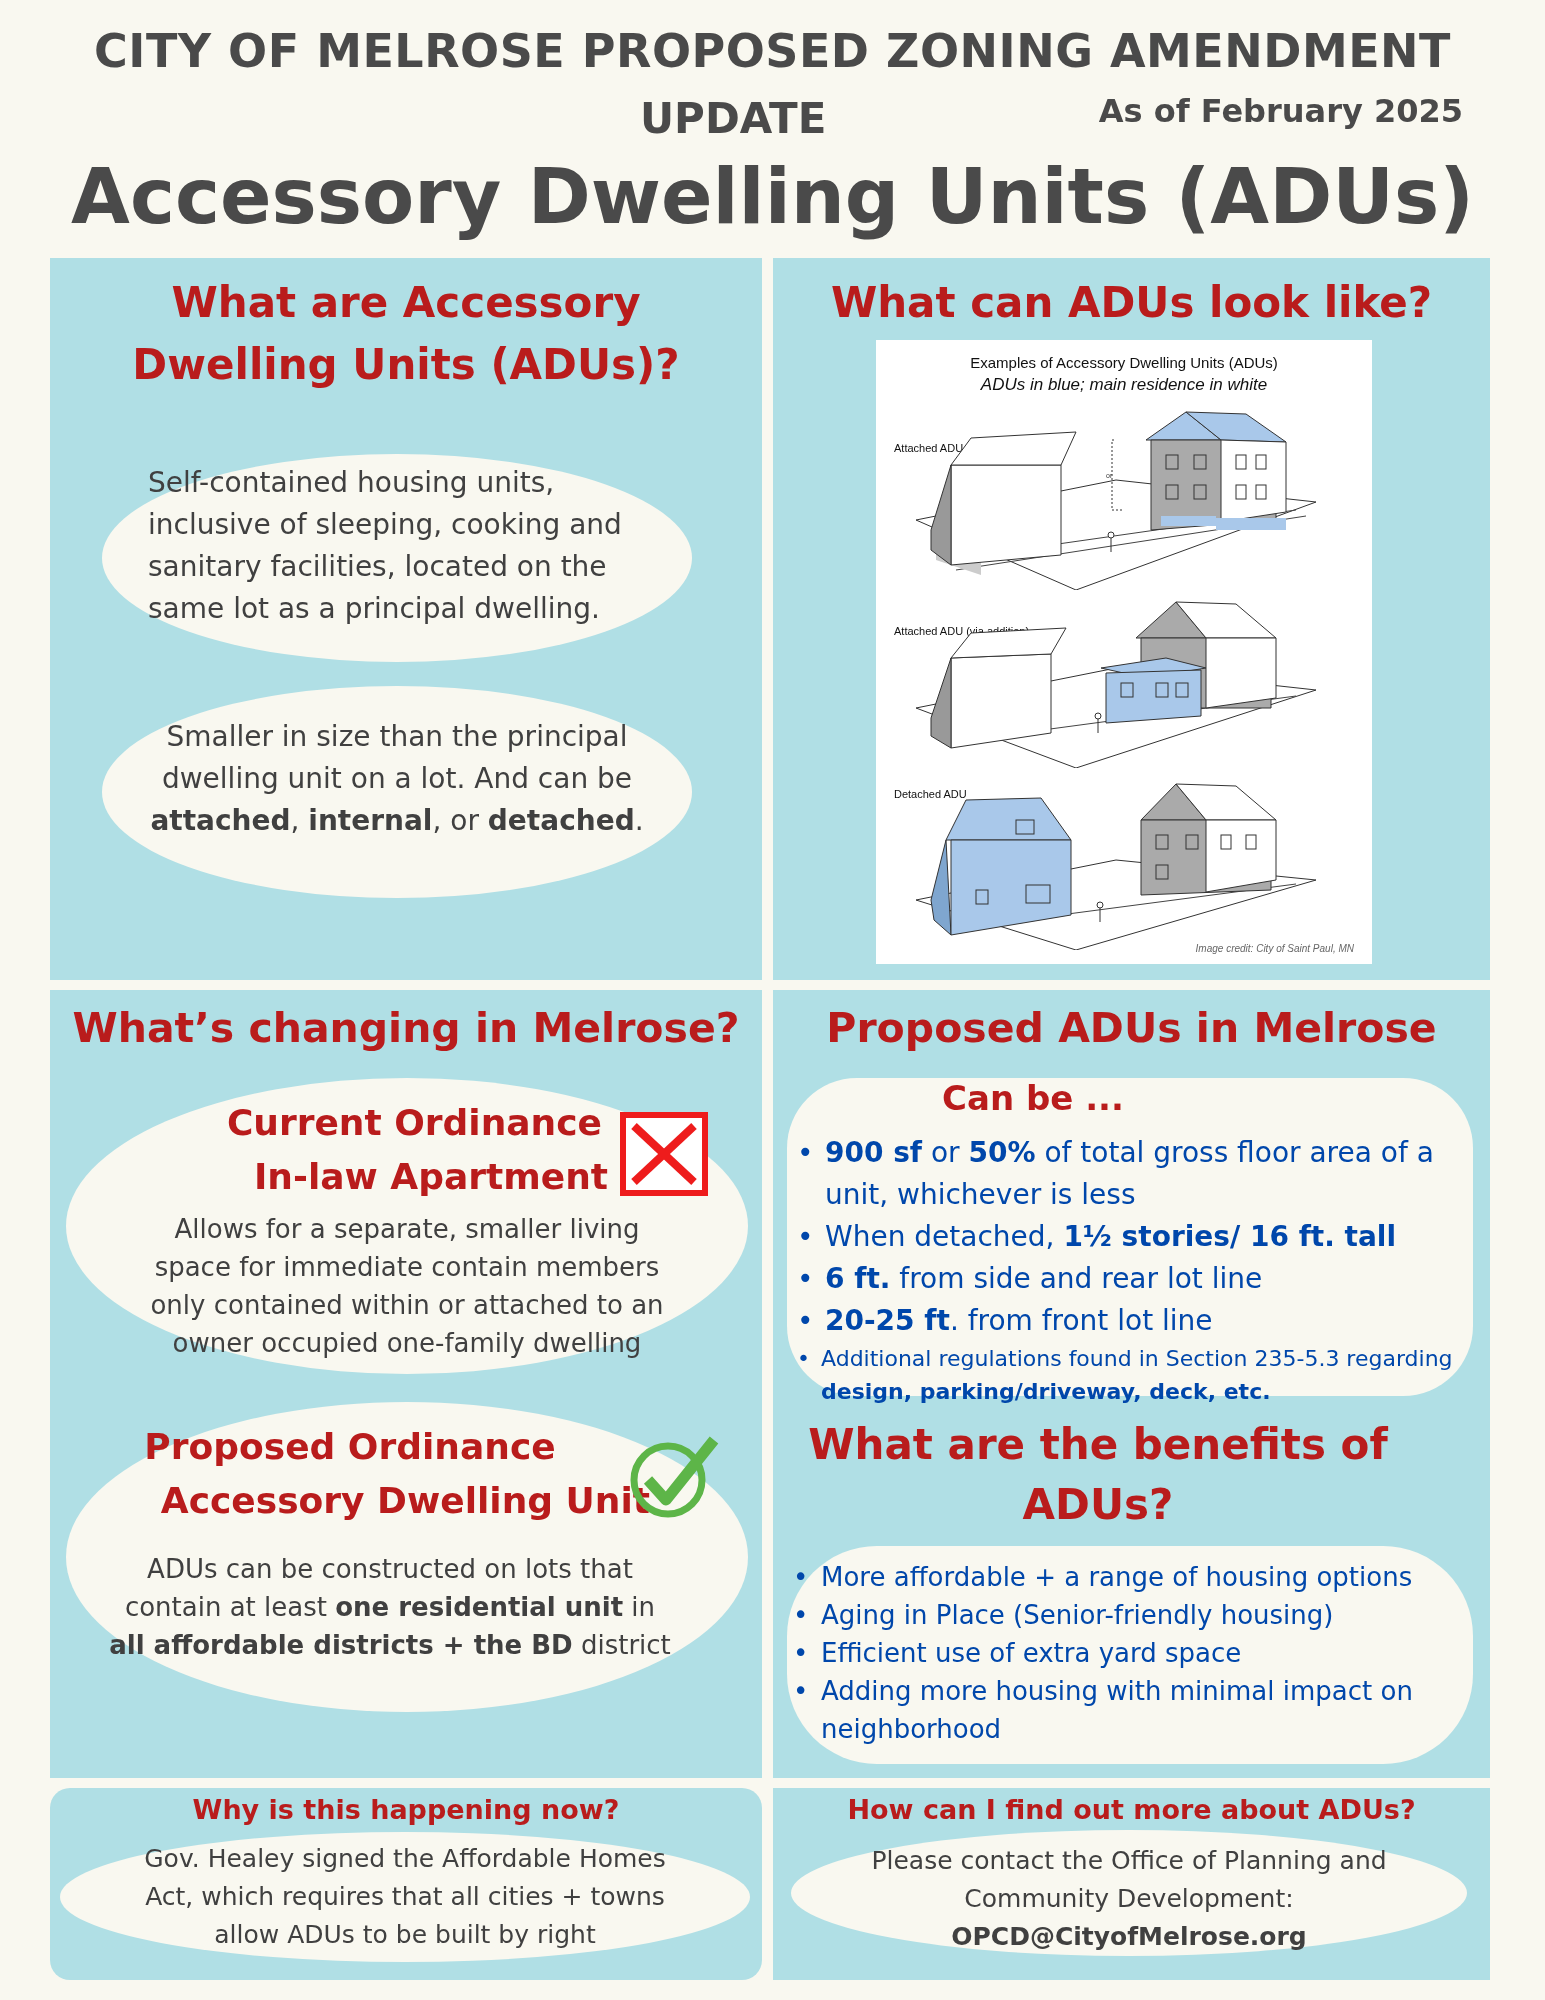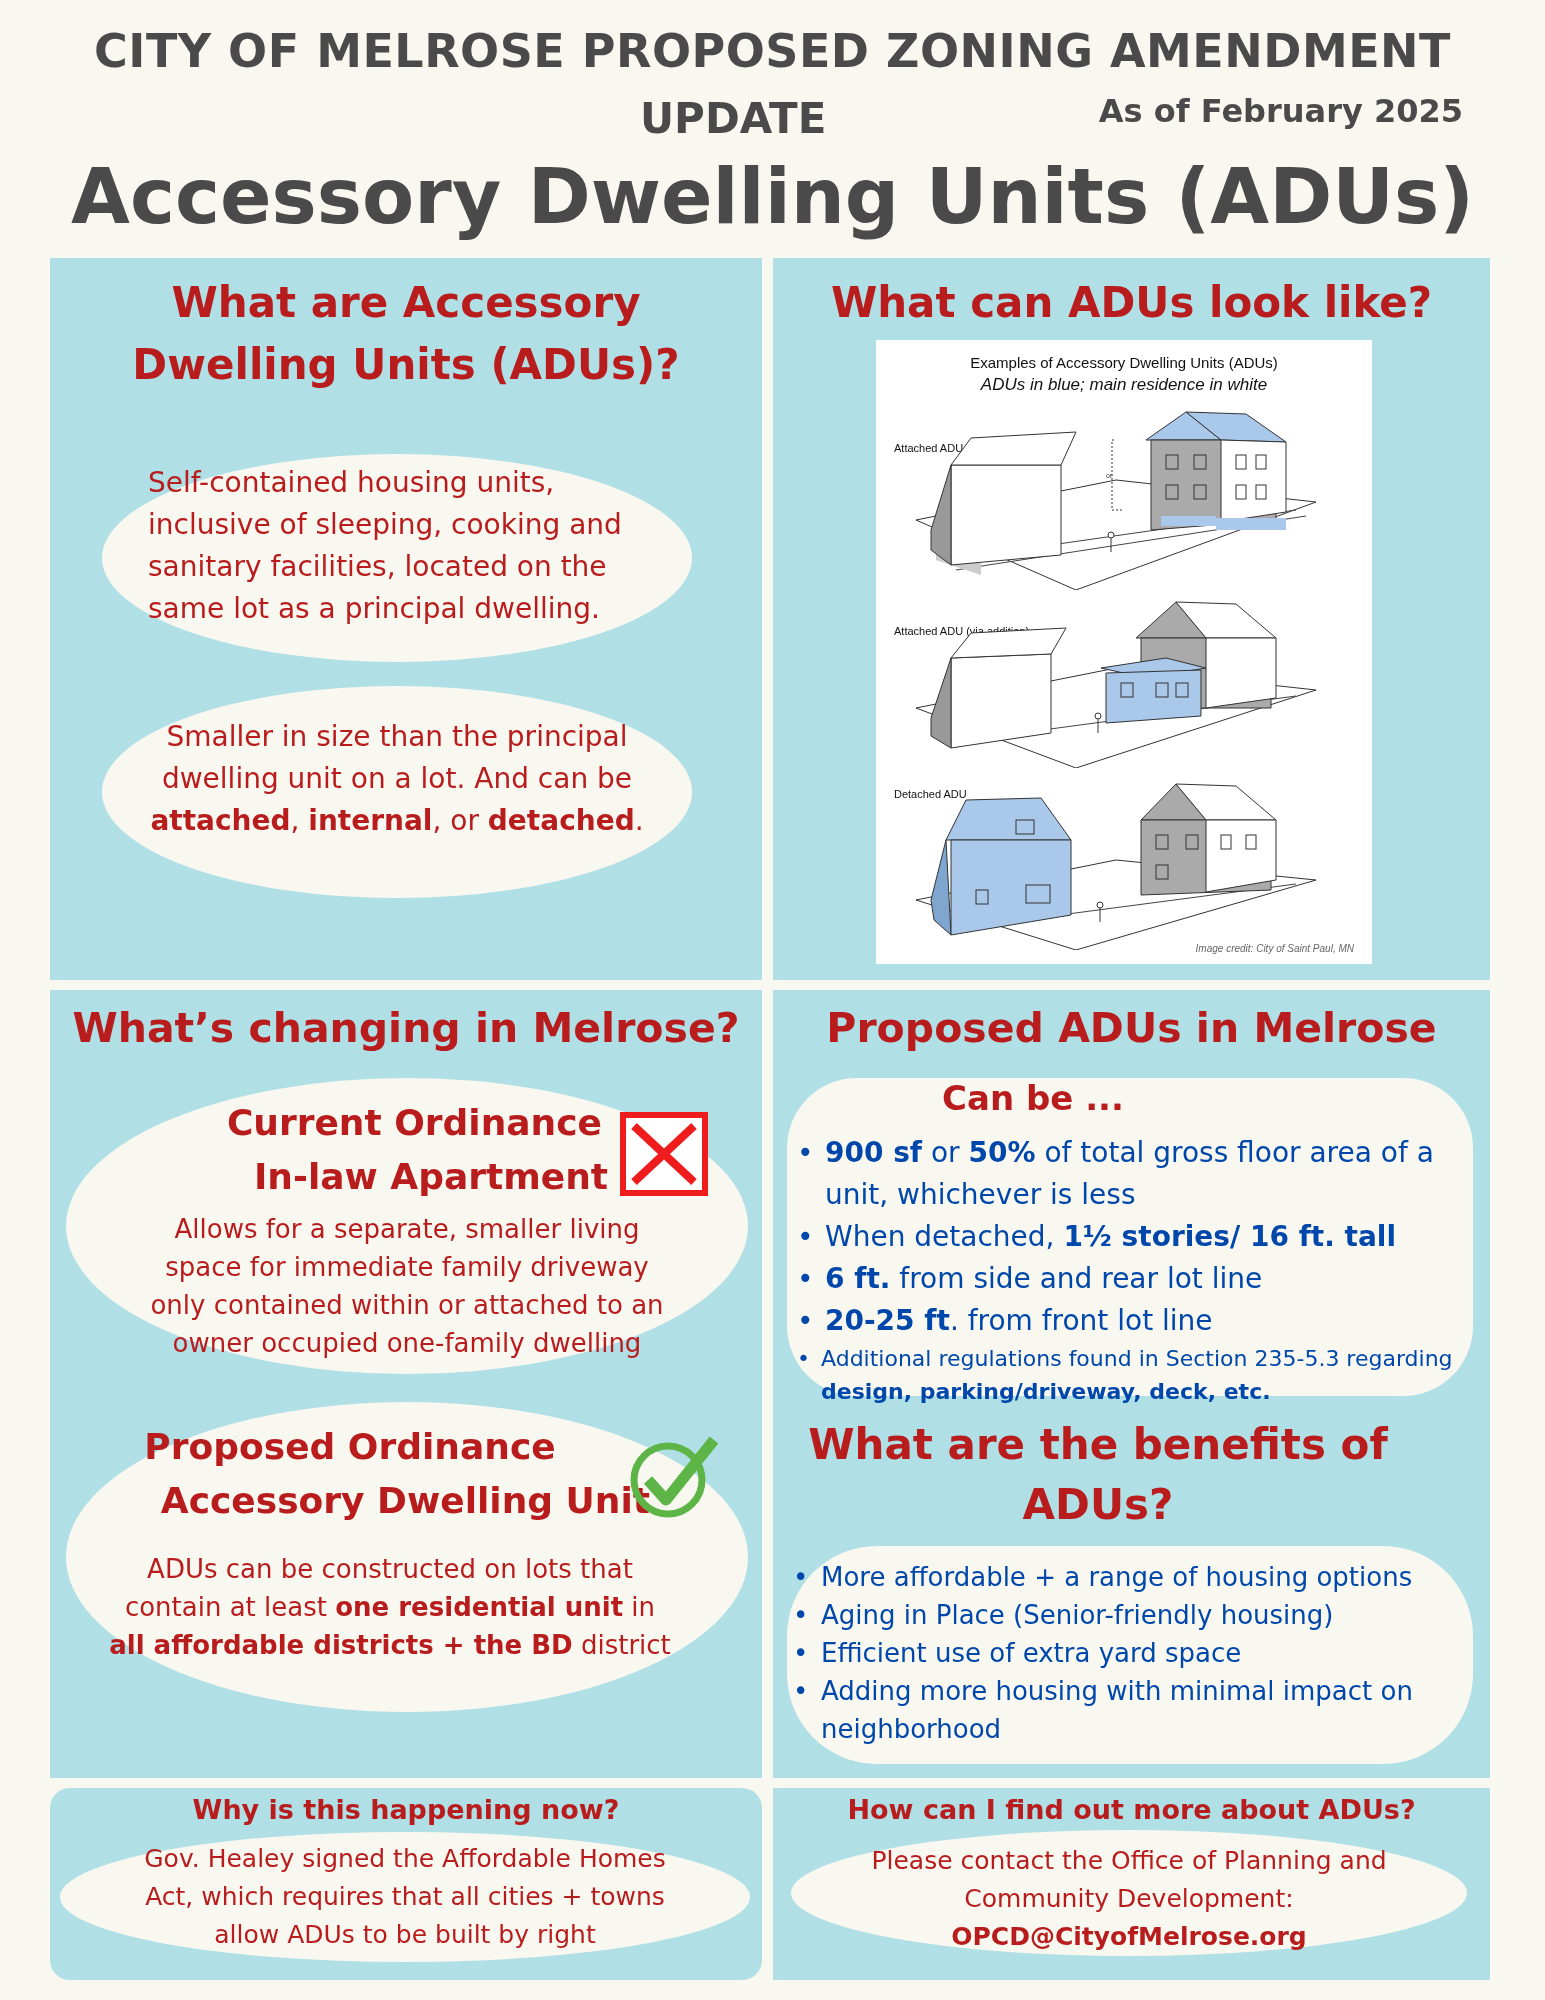--- a/index.html
+++ b/index.html
@@ -9,21 +9,21 @@
   .hdr-line1 { position: absolute; left: 0; top: 24px; width: 1545px; text-align: center;
     font-weight: bold; font-size: 46px; color: #4a4a4a; letter-spacing: 0.5px; }
   .hdr-update { position: absolute; left: 640px; top: 94px; font-weight: bold; font-size: 42px; color: #4a4a4a; }
   .hdr-date { position: absolute; right: 82px; top: 92px; font-weight: bold; font-size: 32px; color: #4a4a4a; }
   .hdr-title { position: absolute; left: 0; top: 152px; width: 1545px; text-align: center;
     font-weight: bold; font-size: 76px; color: #4a4a4a; }
 
   .panel { position: absolute; background: #b0dfe5; }
   .h2 { position: absolute; width: 100%; text-align: center; font-weight: bold; color: #b91c1c; }
   .pill { position: absolute; background: #f9f8f0; border-radius: 50% / 50%; }
-  .pill-txt { position: absolute; color: #b91c1c; font-size: 28px; line-height: 42px; }
+  .pill-txt { position: absolute; color: #404040; font-size: 28px; line-height: 42px; }
   .pill-txt b { font-weight: bold; }
 
   .fig { position: absolute; left: 103px; top: 82px; width: 496px; height: 624px; background: #ffffff; }
   .fig-title { position: absolute; top: 14px; width: 100%; text-align: center; font-family: "Liberation Sans", sans-serif; font-size: 15px; color: #111; }
   .fig-sub { position: absolute; top: 35px; width: 100%; text-align: center; font-family: "Liberation Sans", sans-serif; font-size: 17px; font-style: italic; color: #111; }
   .fig-lbl { position: absolute; left: 18px; font-family: "Liberation Sans", sans-serif; font-size: 11px; color: #111; }
   .fig-credit { position: absolute; right: 18px; bottom: 10px; font-family: "Liberation Sans", sans-serif; font-size: 10px; font-style: italic; color: #666; }
   .fig svg { position: absolute; left: 0; }
 
   ul.bul { list-style: none; }
@@ -146,21 +146,21 @@
   <div class="pill" style="left:16px; top:88px; width:682px; height:296px;"></div>
   <div class="h2" style="left:0; top:112px; width:552px; text-align:right; font-size:36px; padding-right:0;">Current Ordinance</div>
   <div class="h2" style="left:0; top:166px; width:558px; text-align:right; font-size:36px;">In-law Apartment</div>
   <svg style="position:absolute; left:570px; top:122px;" width="88" height="84" viewBox="0 0 88 84">
     <rect x="3" y="3" width="82" height="78" fill="#fff" stroke="#ee1c1c" stroke-width="6"></rect>
     <line x1="14" y1="14" x2="74" y2="70" stroke="#ee1c1c" stroke-width="8"></line>
     <line x1="74" y1="14" x2="14" y2="70" stroke="#ee1c1c" stroke-width="8"></line>
   </svg>
   <div class="pill-txt" style="left:16px; top:220px; width:682px; text-align:center; font-size:26px; line-height:38px;">
     <div>Allows for a separate, smaller living</div>
-    <div>space for immediate family driveway</div>
+    <div>space for immediate contain members</div>
     <div>only contained within or attached to an</div>
     <div>owner occupied one-family dwelling</div>
   </div>
 
   <div class="pill" style="left:16px; top:412px; width:682px; height:310px;"></div>
   <div class="h2" style="left:0; top:436px; width:600px; text-align:center; font-size:36px;">Proposed Ordinance</div>
   <div class="h2" style="left:0; top:490px; width:600px; text-align:right; font-size:36px;">Accessory Dwelling Unit</div>
   <svg style="position:absolute; left:578px; top:444px;" width="92" height="86" viewBox="0 0 92 86">
     <circle cx="40" cy="46" r="34" fill="none" stroke="#5db548" stroke-width="7"></circle>
     <polyline points="20,46 38,66 86,6" fill="none" stroke="#5db548" stroke-width="11" stroke-linejoin="round"></polyline>

